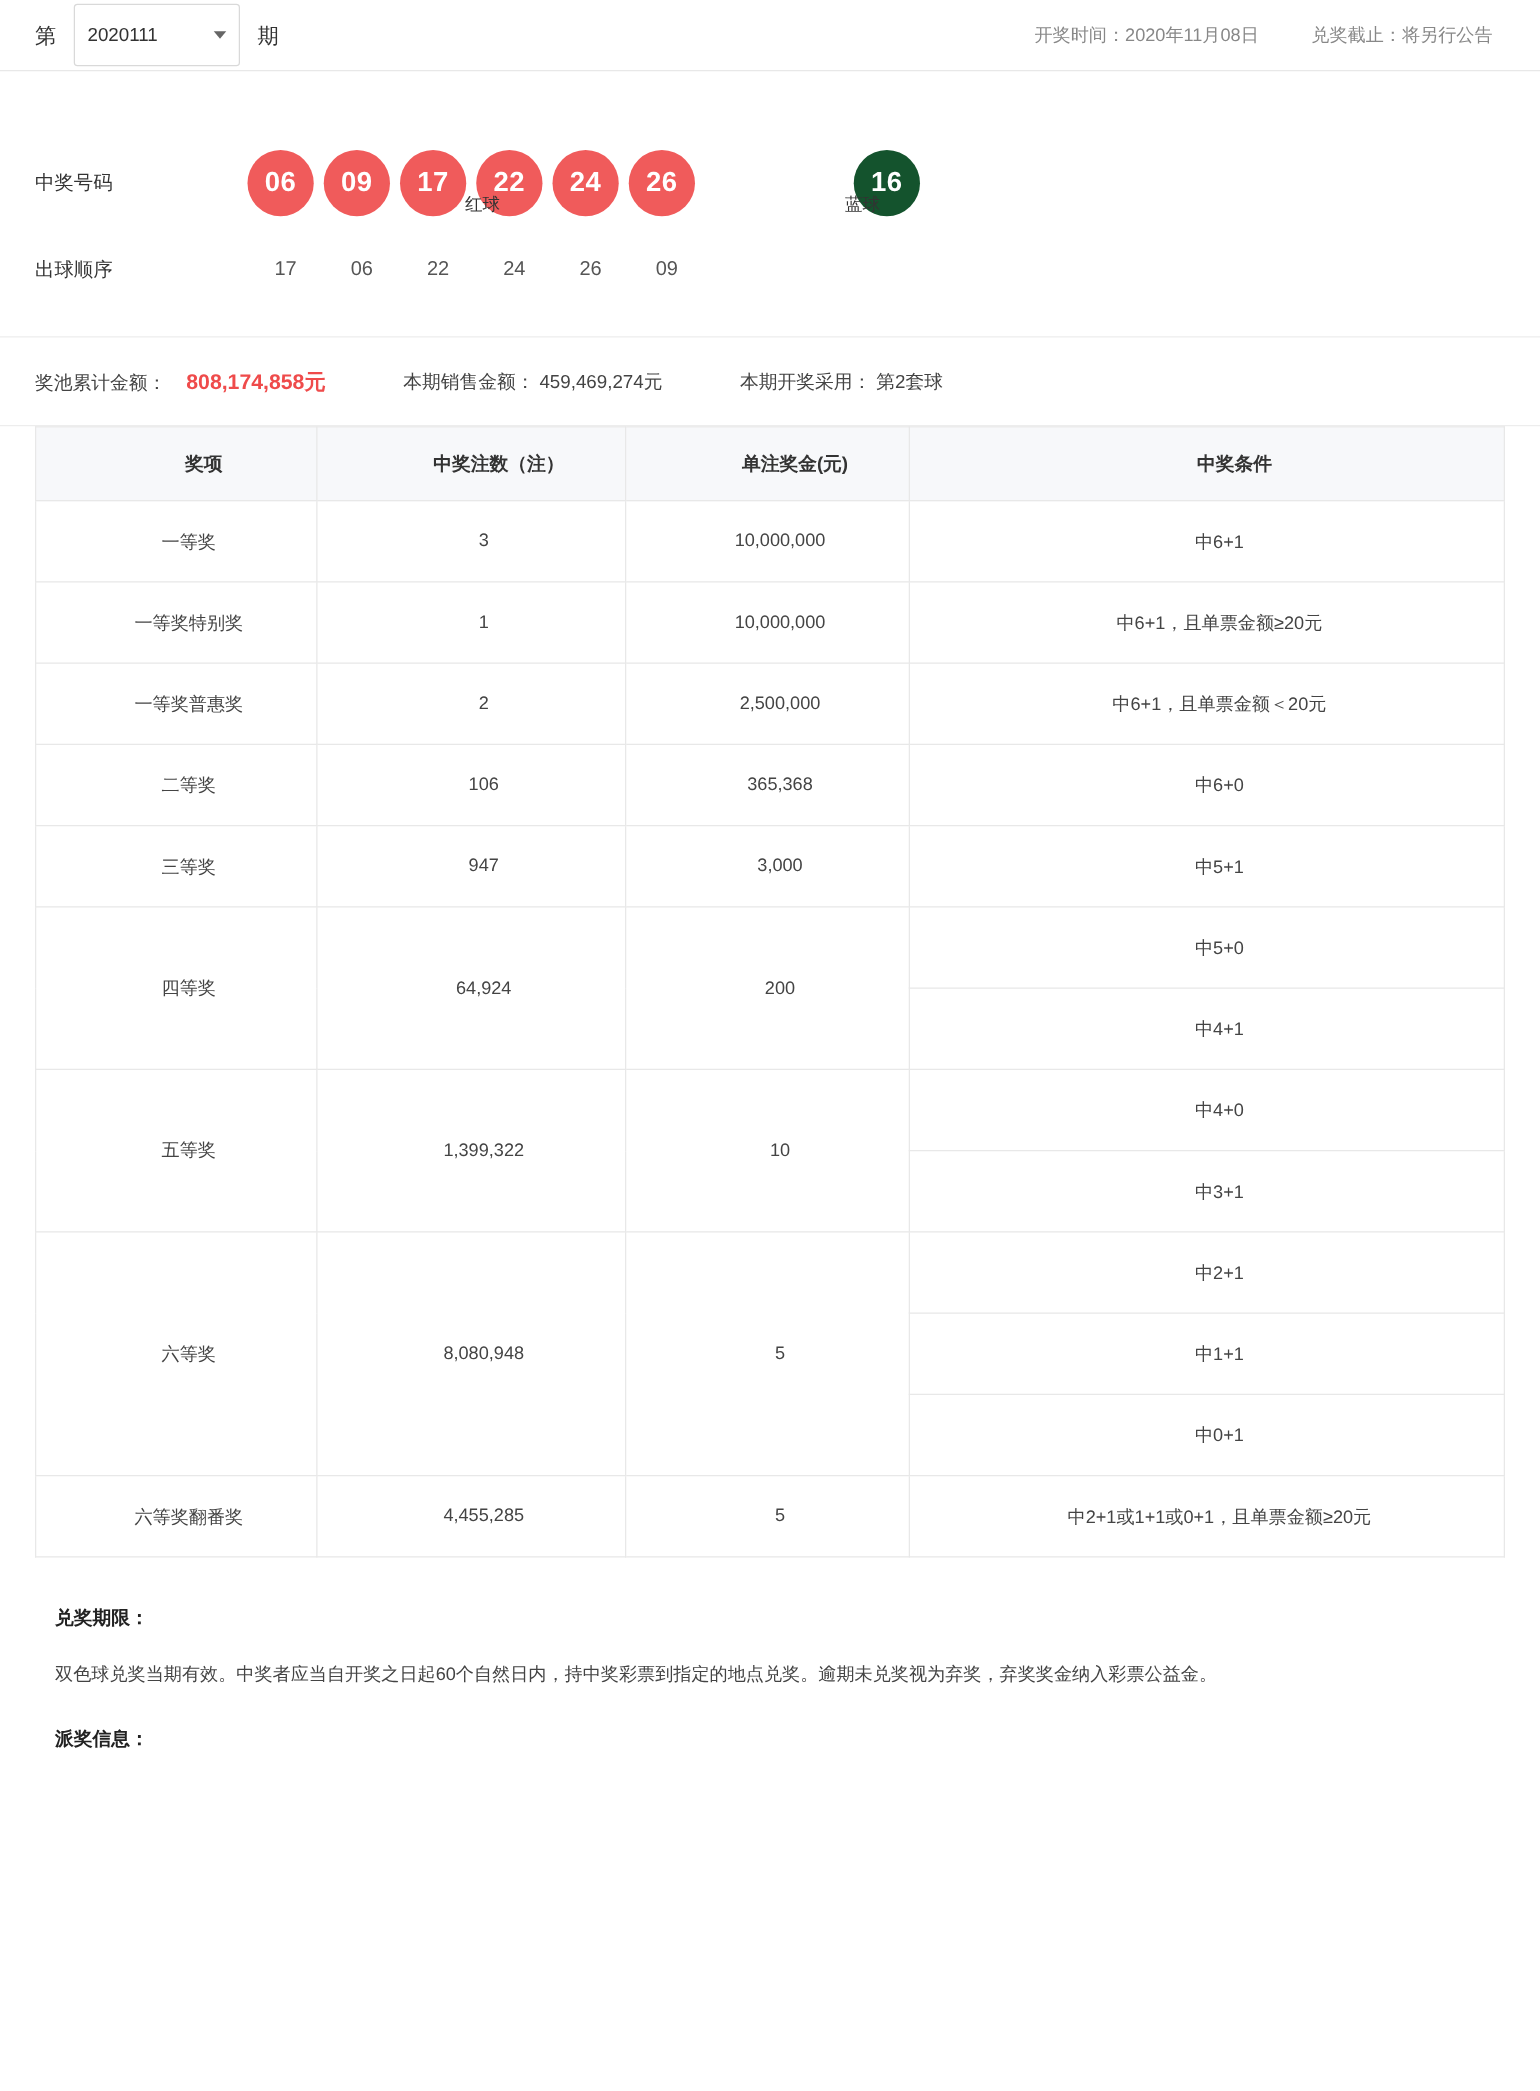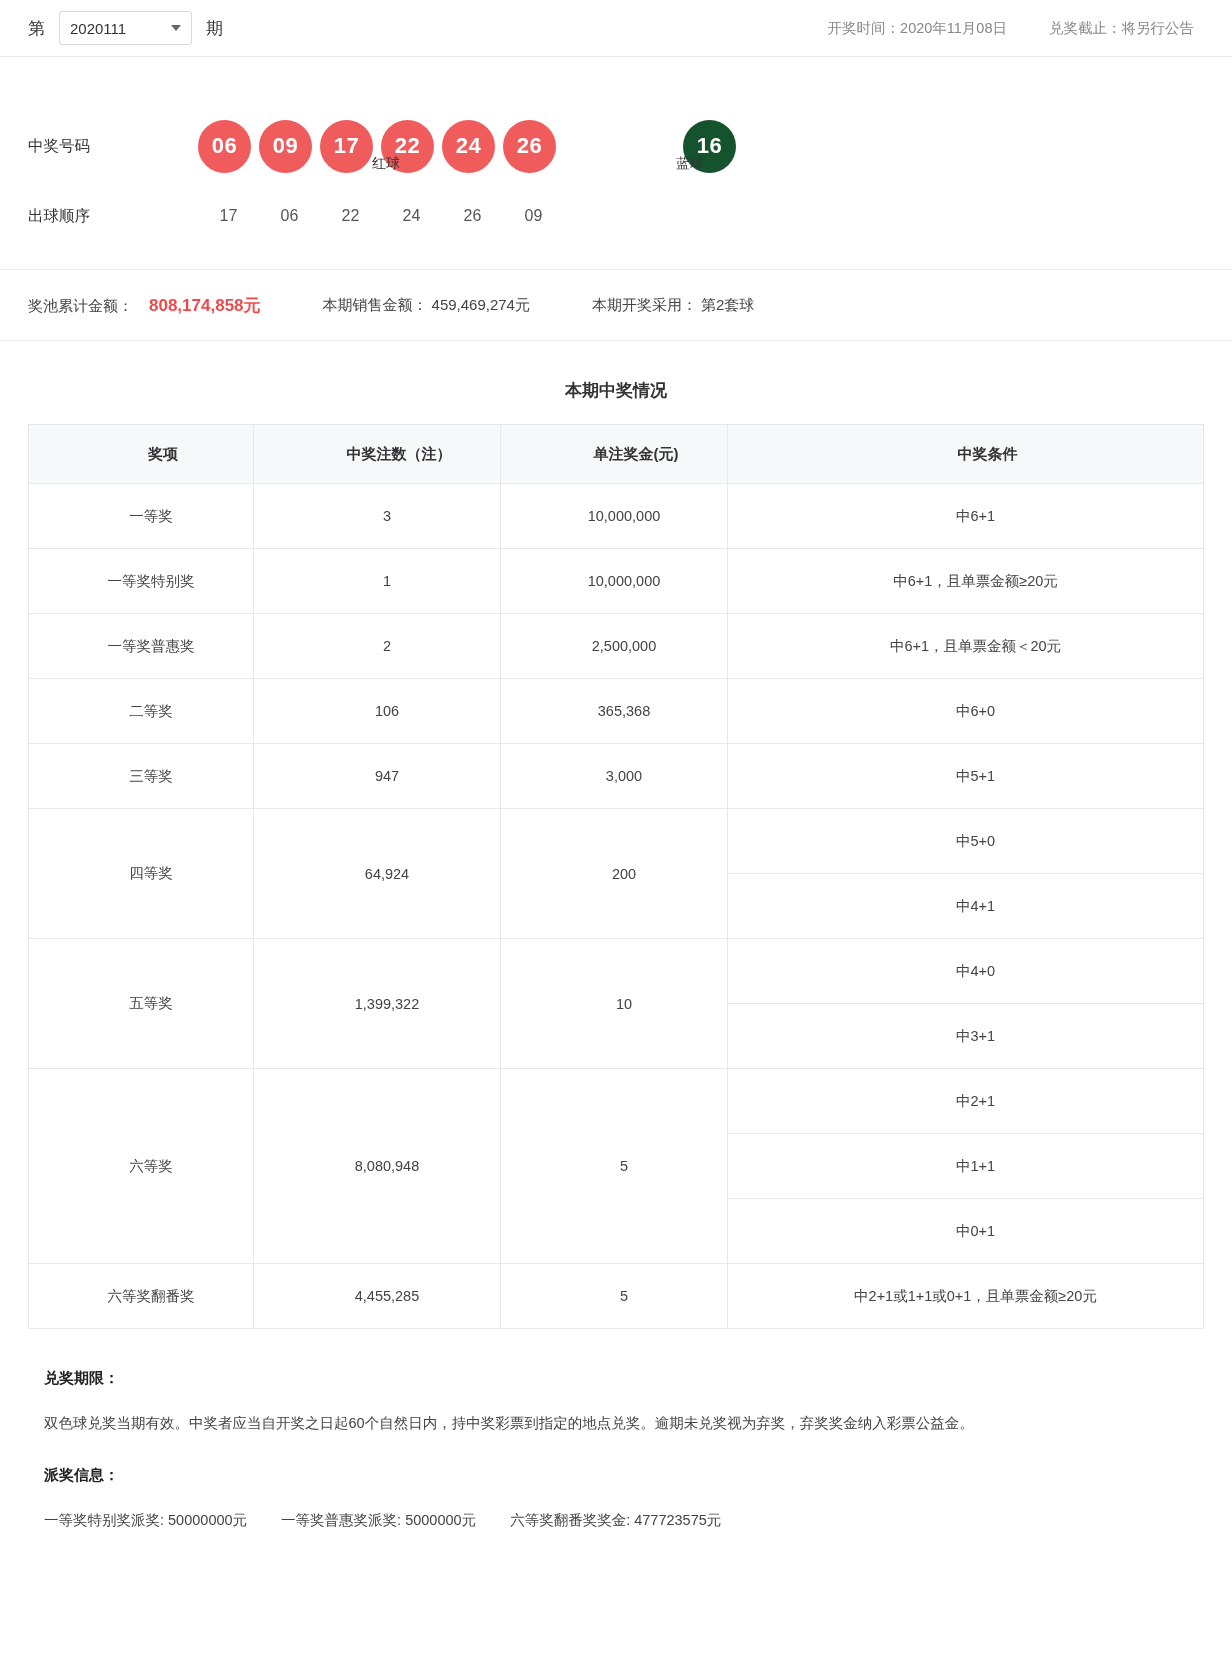--- a/index.html
+++ b/index.html
@@ -32,21 +32,21 @@
     display: flex;
     align-items: center;
     gap: 14px;
   }
   .issue-label {
     font-size: 17px;
     color: #333;
   }
   .issue-select {
     width: 133px;
-    height: 34px;
+    height: 50px;
     border: 1px solid #d9d9d9;
     border-radius: 3px;
     display: flex;
     align-items: center;
     justify-content: space-between;
     padding: 0 10px;
     box-sizing: border-box;
     background: #fff;
     font-size: 15px;
     color: #333;
@@ -267,21 +267,20 @@
     <div class="item">
       <span>本期销售金额：</span>
       <span class="val">459,469,274元</span>
     </div>
     <div class="item">
       <span>本期开奖采用：</span>
       <span class="val">第2套球</span>
     </div>
   </div>
 
-  <div class="section-title">本期中奖情况</div>
 
   <div class="table-wrap">
     <table class="prize">
       <thead>
         <tr>
           <th class="c1">奖项</th>
           <th class="c2">中奖注数（注）</th>
           <th class="c3">单注奖金(元)</th>
           <th>中奖条件</th>
         </tr>
@@ -363,20 +362,15 @@
           <td>中2+1或1+1或0+1，且单票金额≥20元</td>
         </tr>
       </tbody>
     </table>
   </div>
 
   <div class="notes">
     <h4>兑奖期限：</h4>
     <p>双色球兑奖当期有效。中奖者应当自开奖之日起60个自然日内，持中奖彩票到指定的地点兑奖。逾期未兑奖视为弃奖，弃奖奖金纳入彩票公益金。</p>
     <h4>派奖信息：</h4>
-    <p class="payout-line">
-      <span>一等奖特别奖派奖: 50000000元</span>
-      <span>一等奖普惠奖派奖: 5000000元</span>
-      <span>六等奖翻番奖奖金: 477723575元</span>
-    </p>
   </div>
 
 </div>
 
 </body></html>

